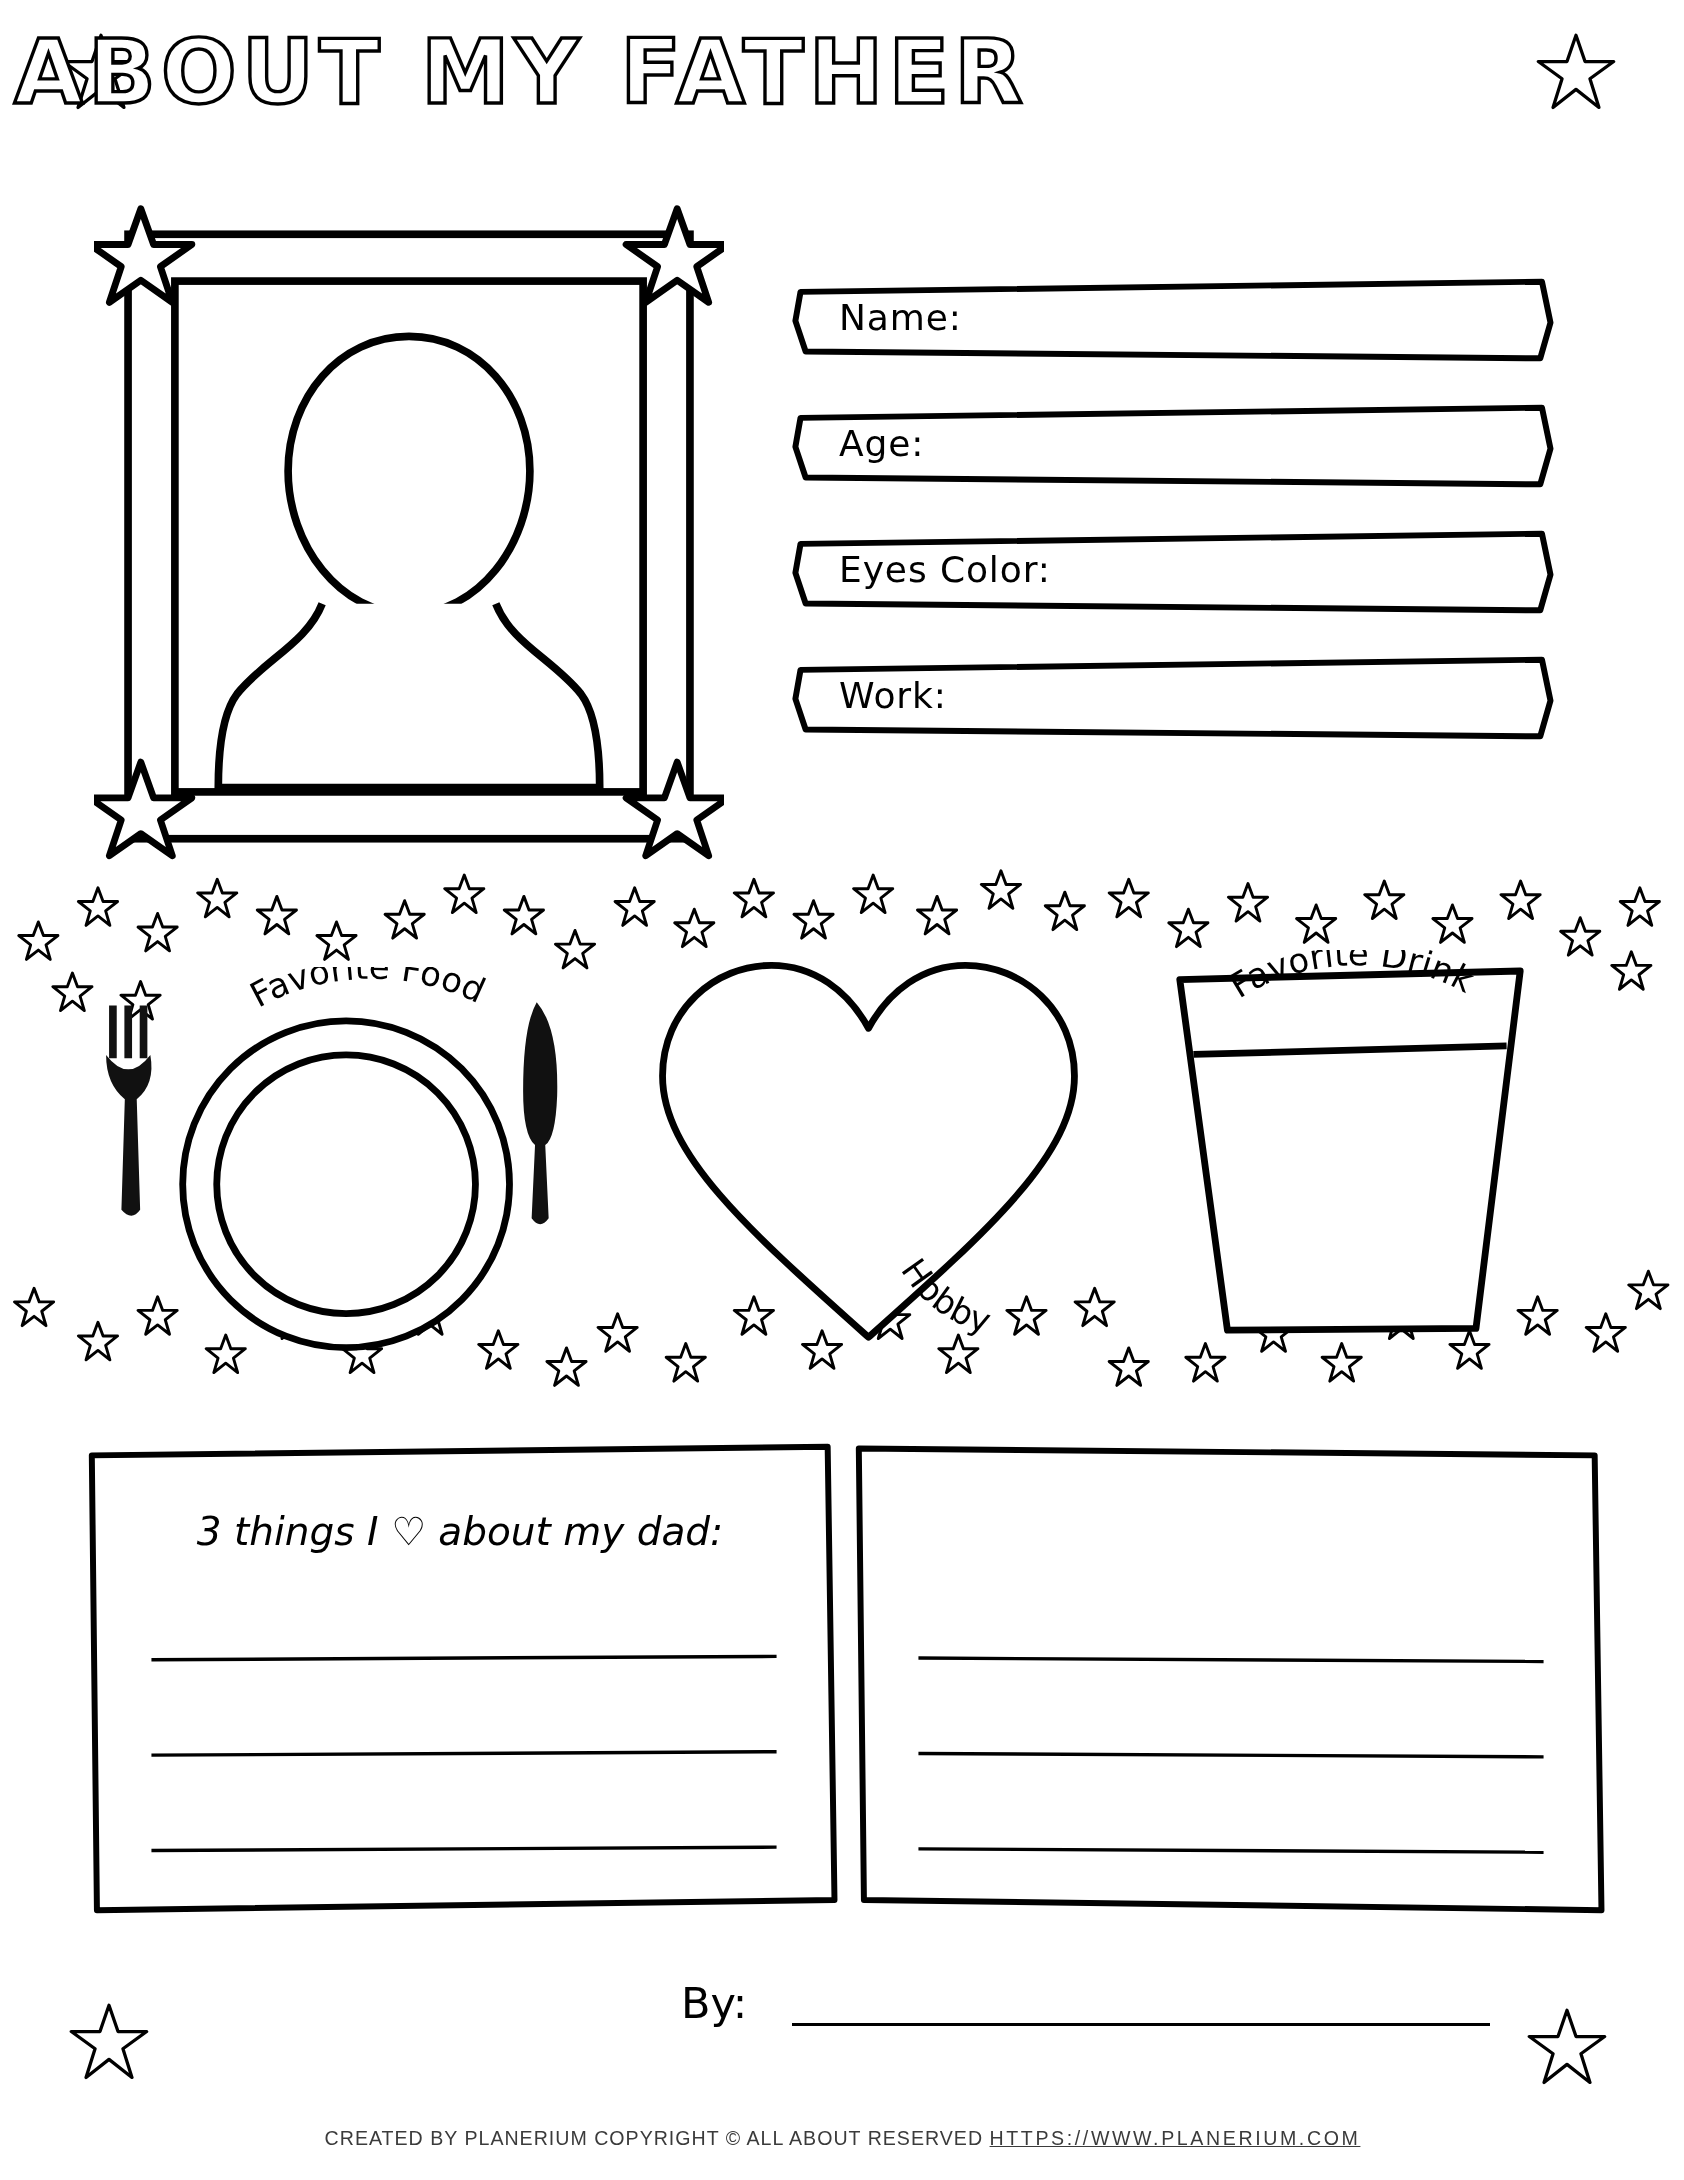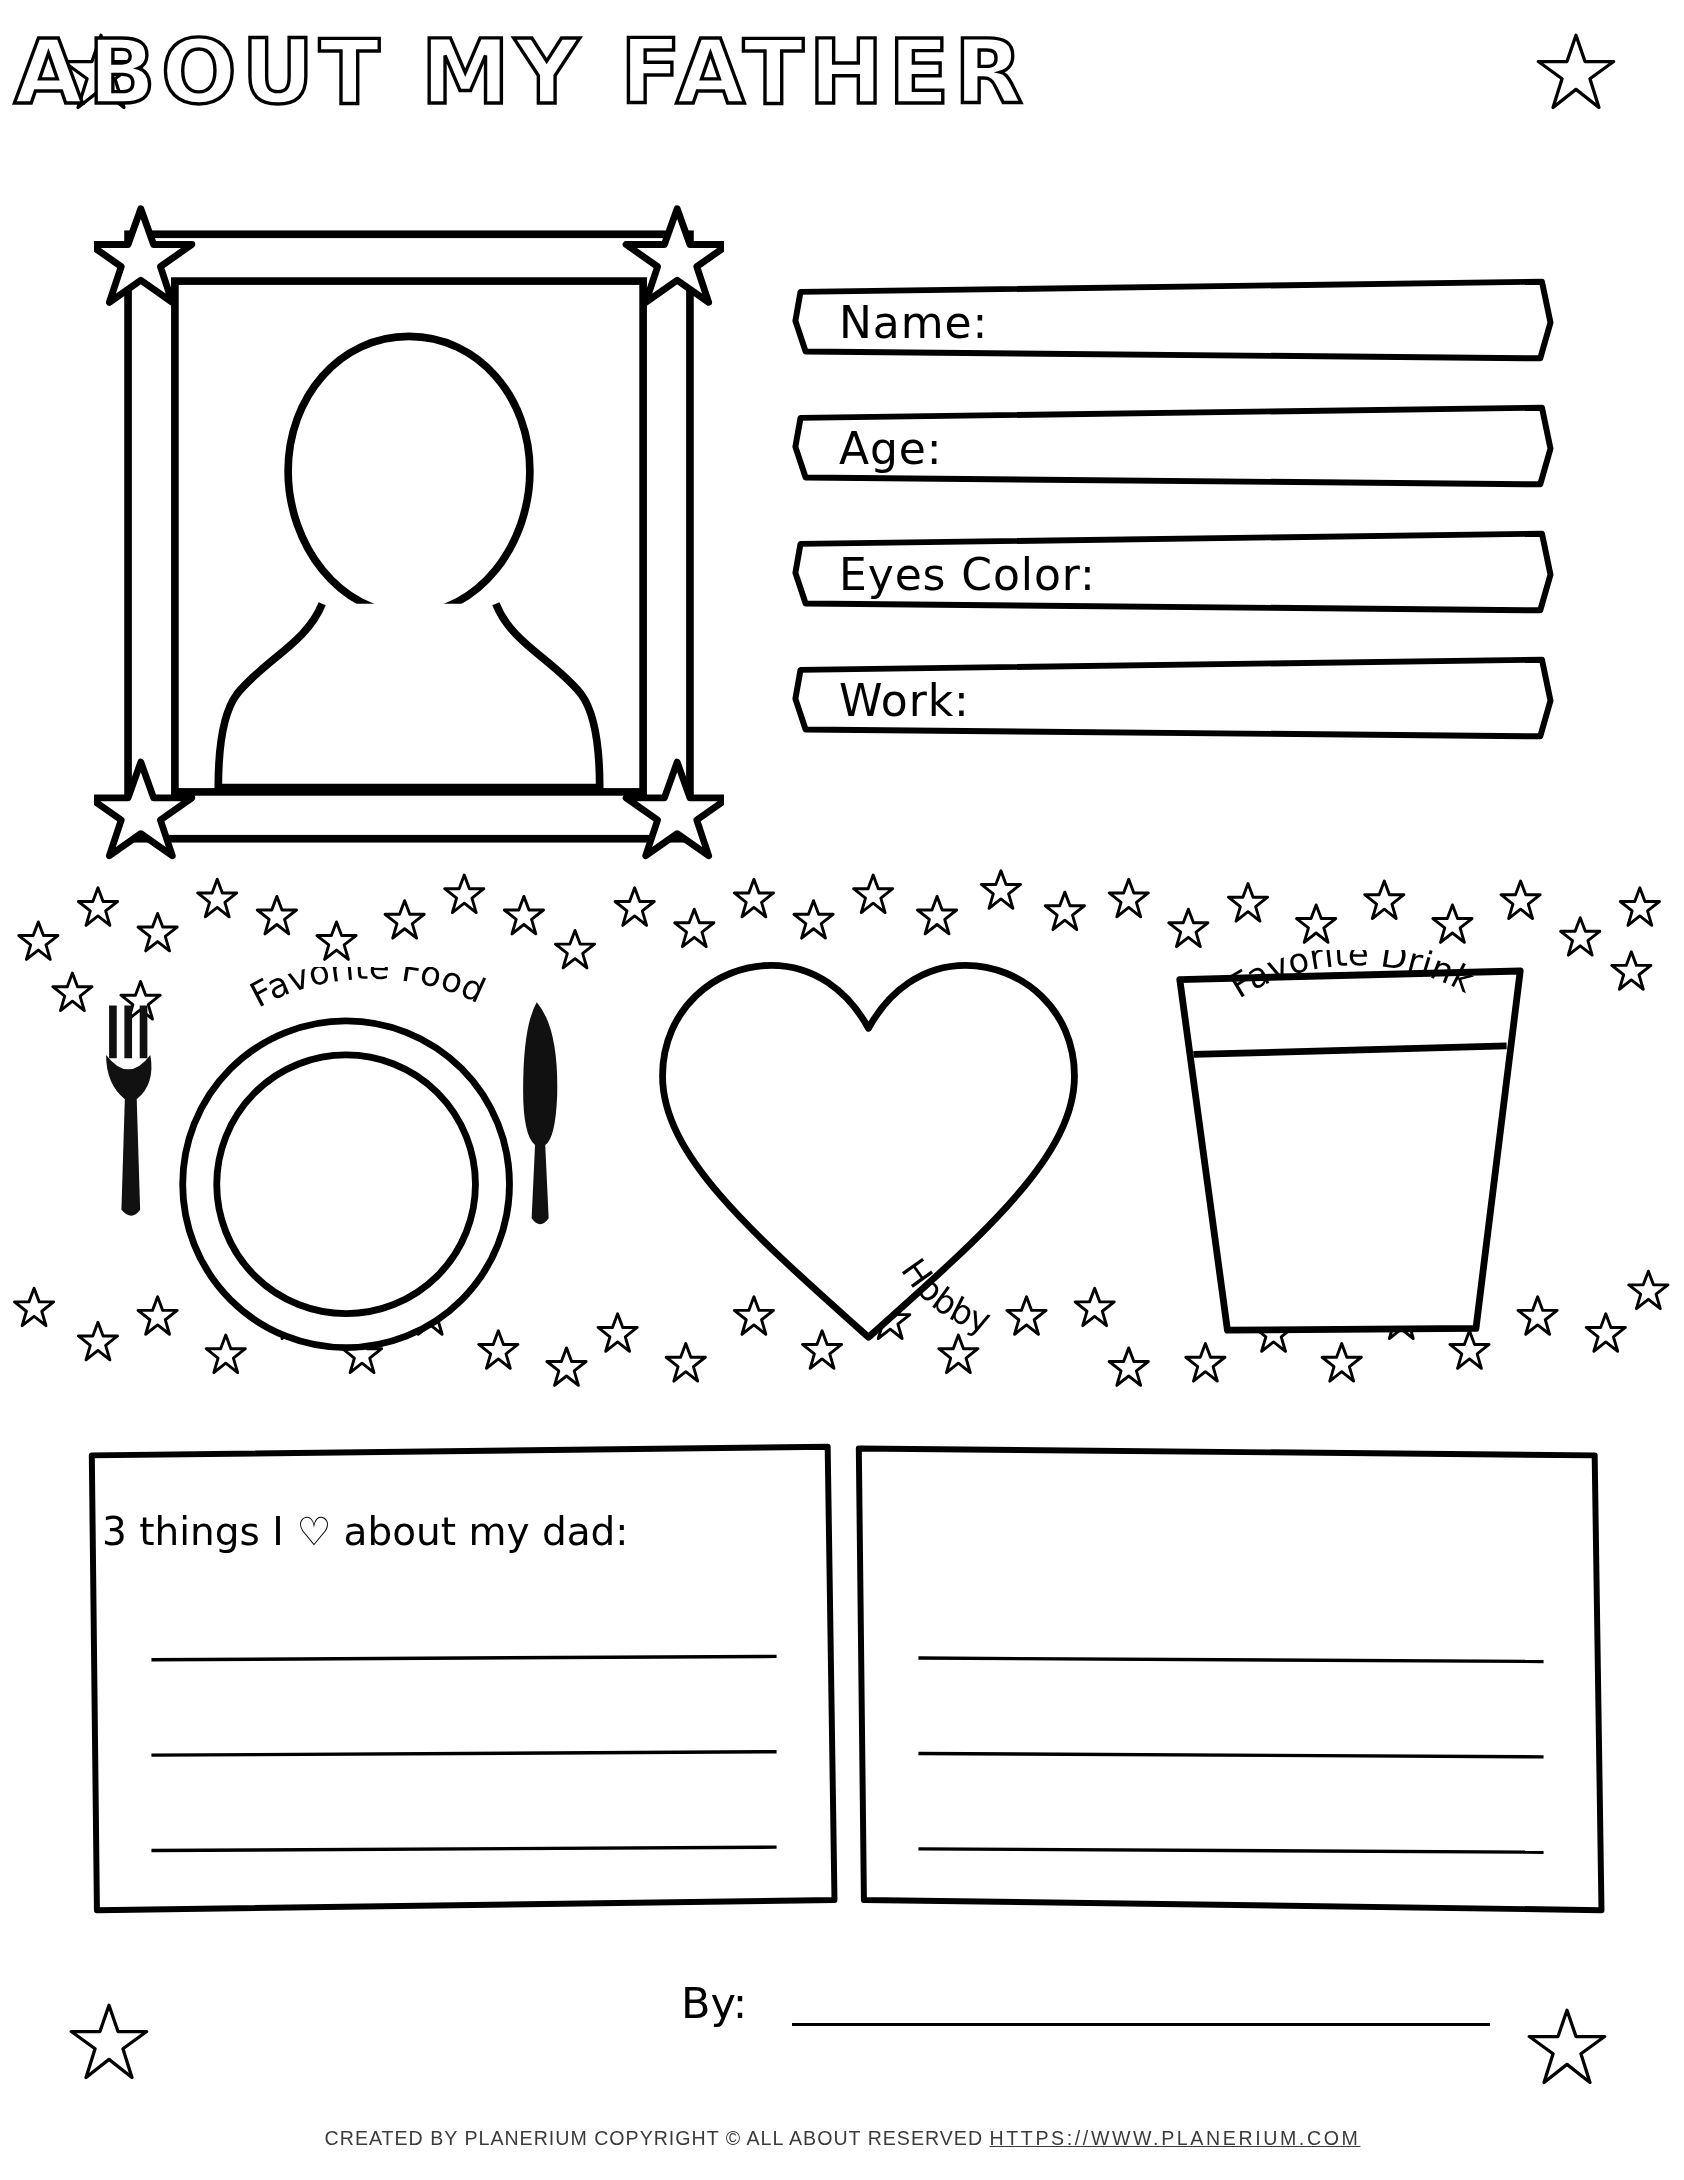--- a/index.html
+++ b/index.html
@@ -66,21 +66,21 @@
   }
   .field svg {
     position: absolute;
     top: 0;
     left: 0;
   }
   .field-label {
     position: absolute;
     left: 47px;
     top: 24px;
-    font-size: 44px;
+    font-size: 36px;
     font-family: "DejaVu Sans", sans-serif;
     letter-spacing: 0.9px;
   }
 
   
   .middle {
     position: absolute;
     top: 869px;
     left: 0;
     width: 100%;
@@ -100,23 +100,25 @@
   
   .boxes {
     position: absolute;
     top: 1440px;
     left: 0;
     width: 100%;
     height: 511px;
   }
   .box-title {
     position: absolute;
+    text-align: center;
     font-family: "DejaVu Sans", sans-serif;
     font-size: 39px;
     line-height: 1.25;
+    font-style: italic;
   }
 
   
   .iou {
     position: absolute;
     left: 243px;
     bottom: 143px;
     font-family: "DejaVu Sans", sans-serif;
     font-size: 73px;
     font-weight: 700;

